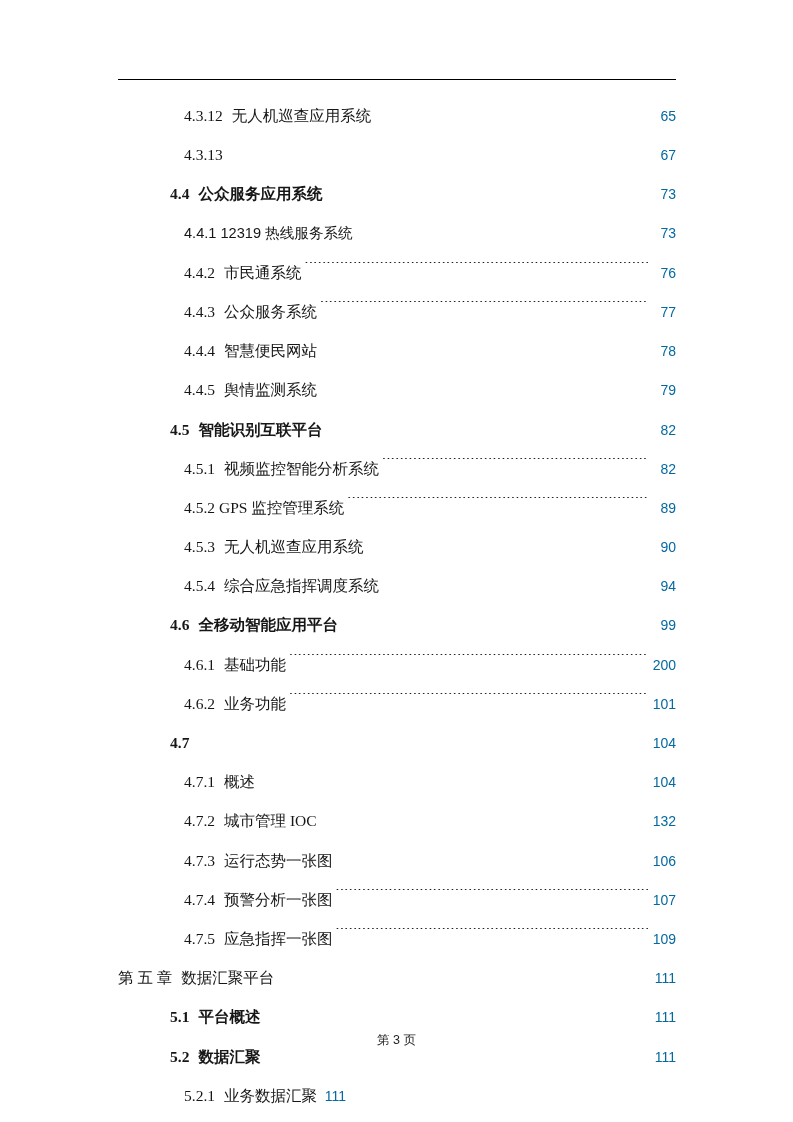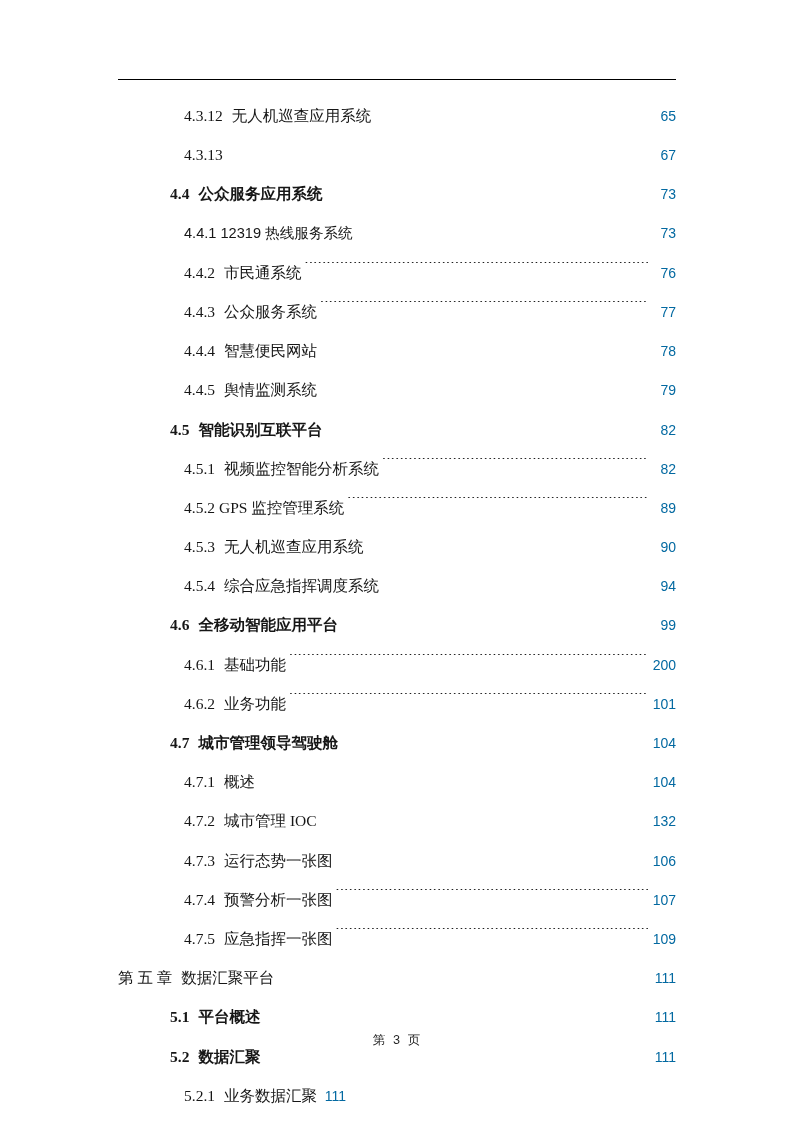--- a/index.html
+++ b/index.html
@@ -109,21 +109,21 @@
   
   .toc-entry.chapter .num { letter-spacing: 0px; }
 
   
   .footer {
     position: absolute;
     left: 0;
     top: 1032px;
     width: 793px;
     text-align: center;
-    font-family: Liberation Mono, monospace;
+    font-family: Liberation Sans, sans-serif;
     font-size: 12.5px;
     color: #242424;
   }
 </style>
 </head>
 <body>
 
 <div class="page">
 
   <div class="header-rule"></div>
@@ -236,21 +236,20 @@
       <div class="toc-entry lvl3">
         <span class="num">4.6.2</span>
         <span class="gap-wide"></span>
         <span class="title">业务功能</span>
         <span class="leader"></span>
         <span class="pageno">101</span>
       </div>
       <div class="toc-entry lvl2 bold">
         <span class="num">4.7</span>
         <span class="gap-wide"></span>
-        <span class="title">城市管理领导驾驶舱</span>
         <span class="leader"></span>
         <span class="pageno">104</span>
       </div>
       <div class="toc-entry lvl3">
         <span class="num">4.7.1</span>
         <span class="gap-wide"></span>
         <span class="title">概述</span>
         <span class="leader"></span>
         <span class="pageno">104</span>
       </div>

